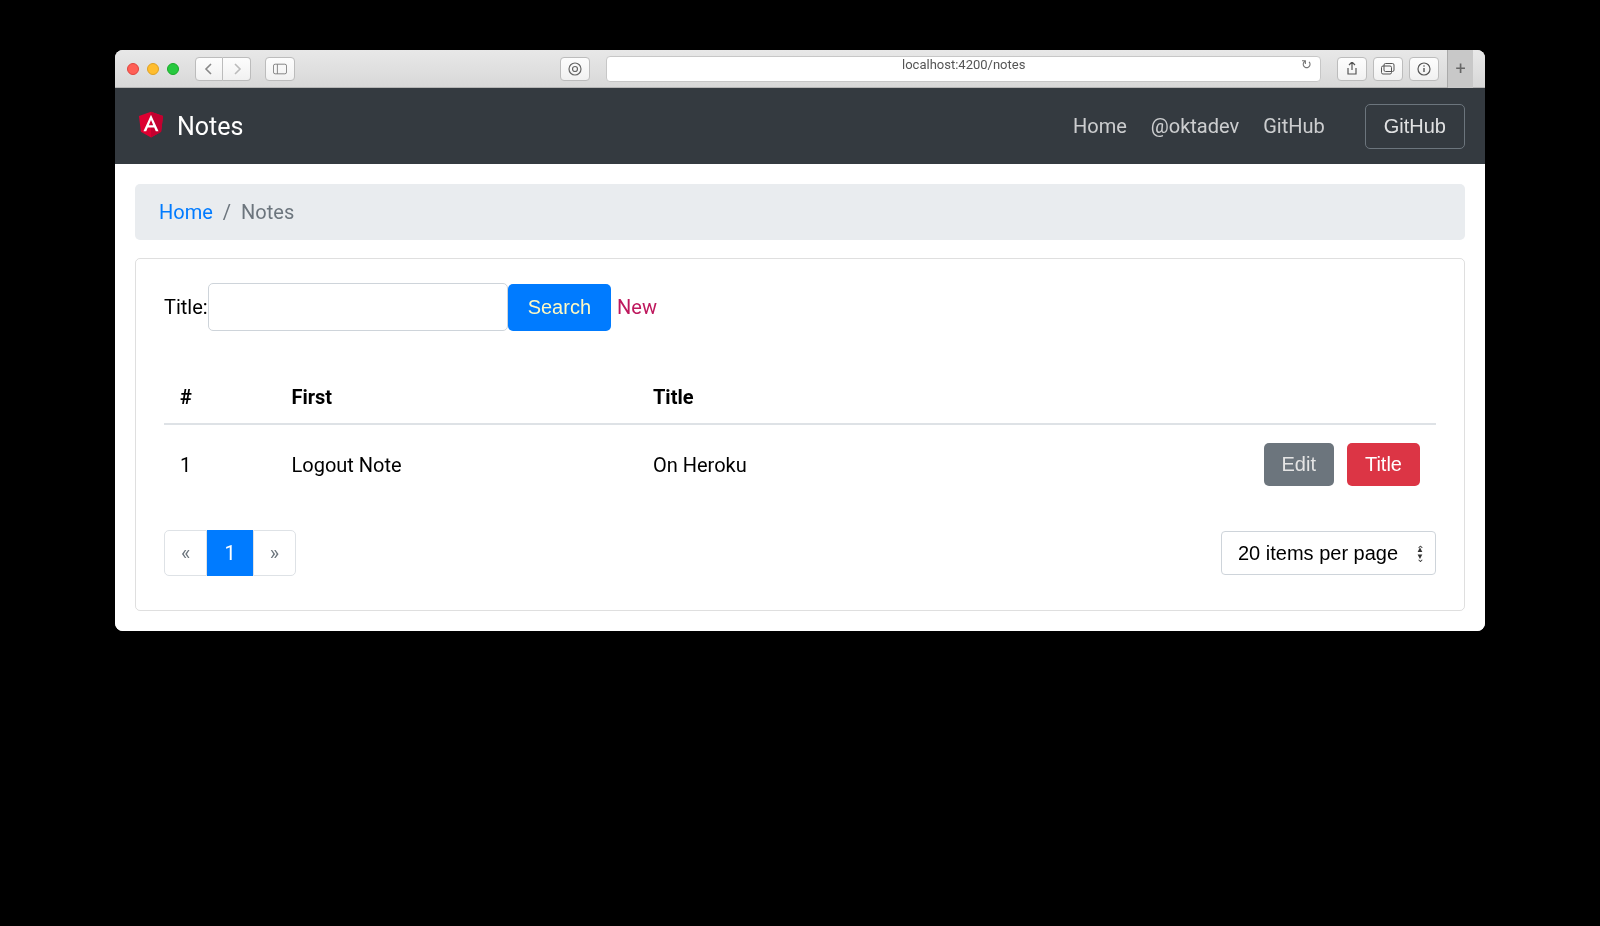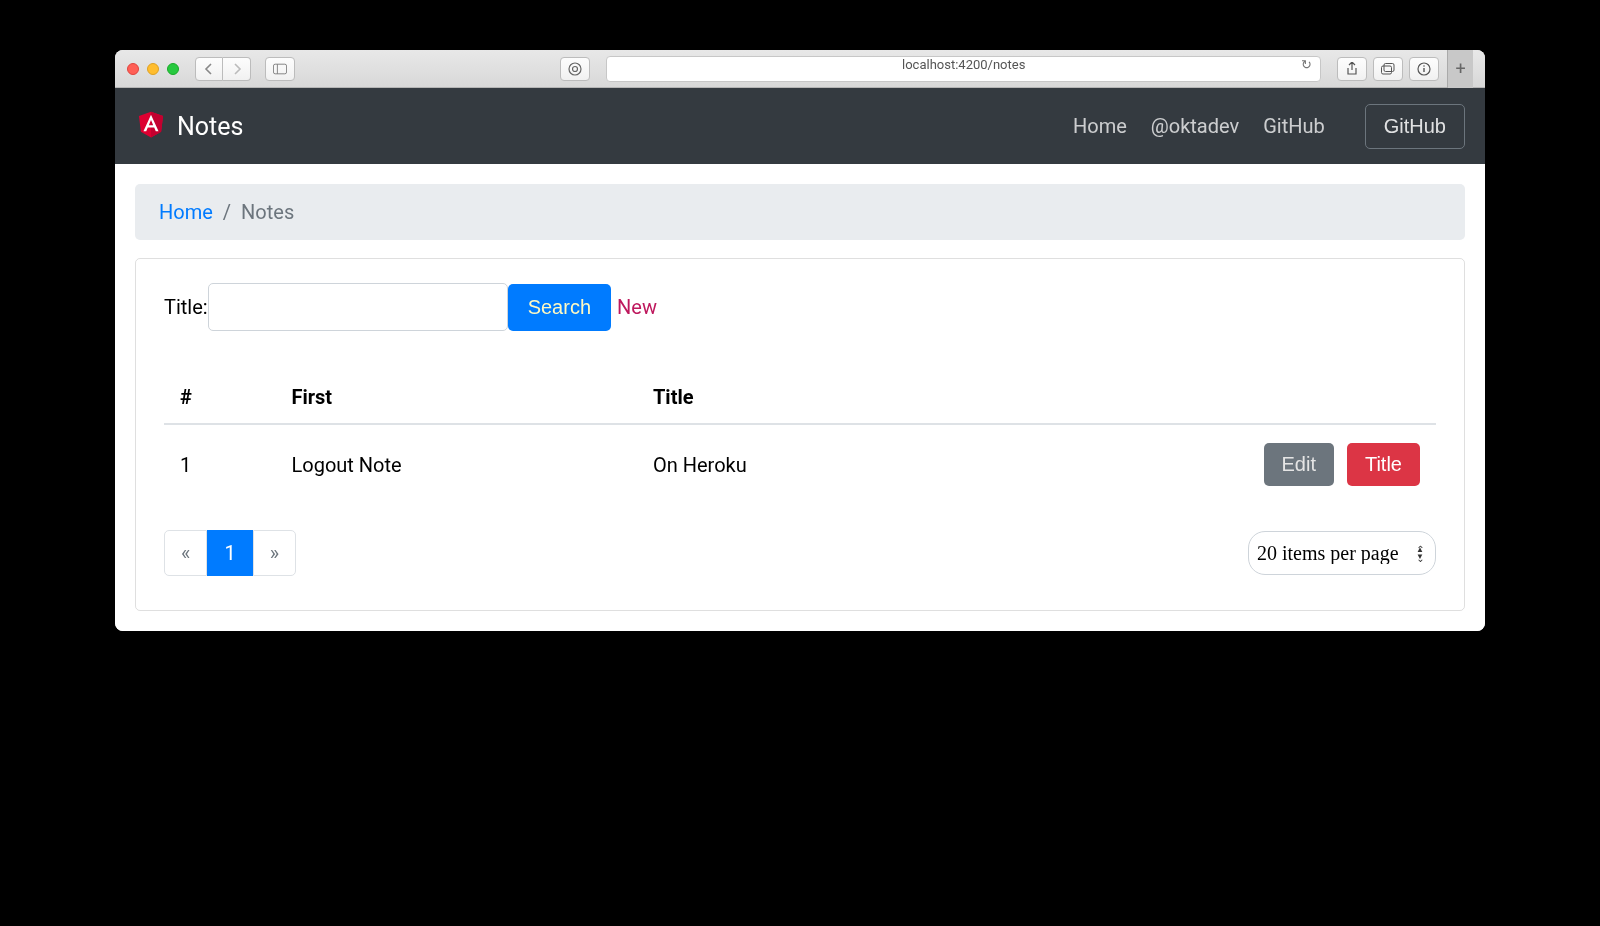--- a/index.html
+++ b/index.html
@@ -166,25 +166,24 @@
   padding: 10px 16px;
   font-size: 20px;
   color: #6c757d;
   background: #fff;
   cursor: pointer;
 }
 .page-item:first-child { border-radius: 5px 0 0 5px; }
 .page-item:last-child { border-radius: 0 5px 5px 0; }
 .page-item.active { background: #007bff; color: #fff; border-color: #007bff; }
 .per-page {
-  border: 1px solid #ced4da; border-radius: 17px;
-  padding: 10px 36px 10px 8px; font-size: 20px;
+  border: 1px solid #ced4da; border-radius: 4px;
+  padding: 10px 36px 10px 16px; font-size: 20px;
   appearance: none; background: #fff;
   position: relative;
-  font-family: Liberation Serif, serif;
 }
 .select-wrap { position: relative; }
 .select-wrap::after {
   content: "⌃⌄"; font-size: 10px; line-height: 8px;
   position: absolute; right: 12px; top: 50%; transform: translateY(-50%);
   color: #333; letter-spacing: -2px;
   writing-mode: vertical-rl; text-orientation: upright;
 }
 .select-caret {
   position: absolute; right: 12px; top: 50%; transform: translateY(-50%);

